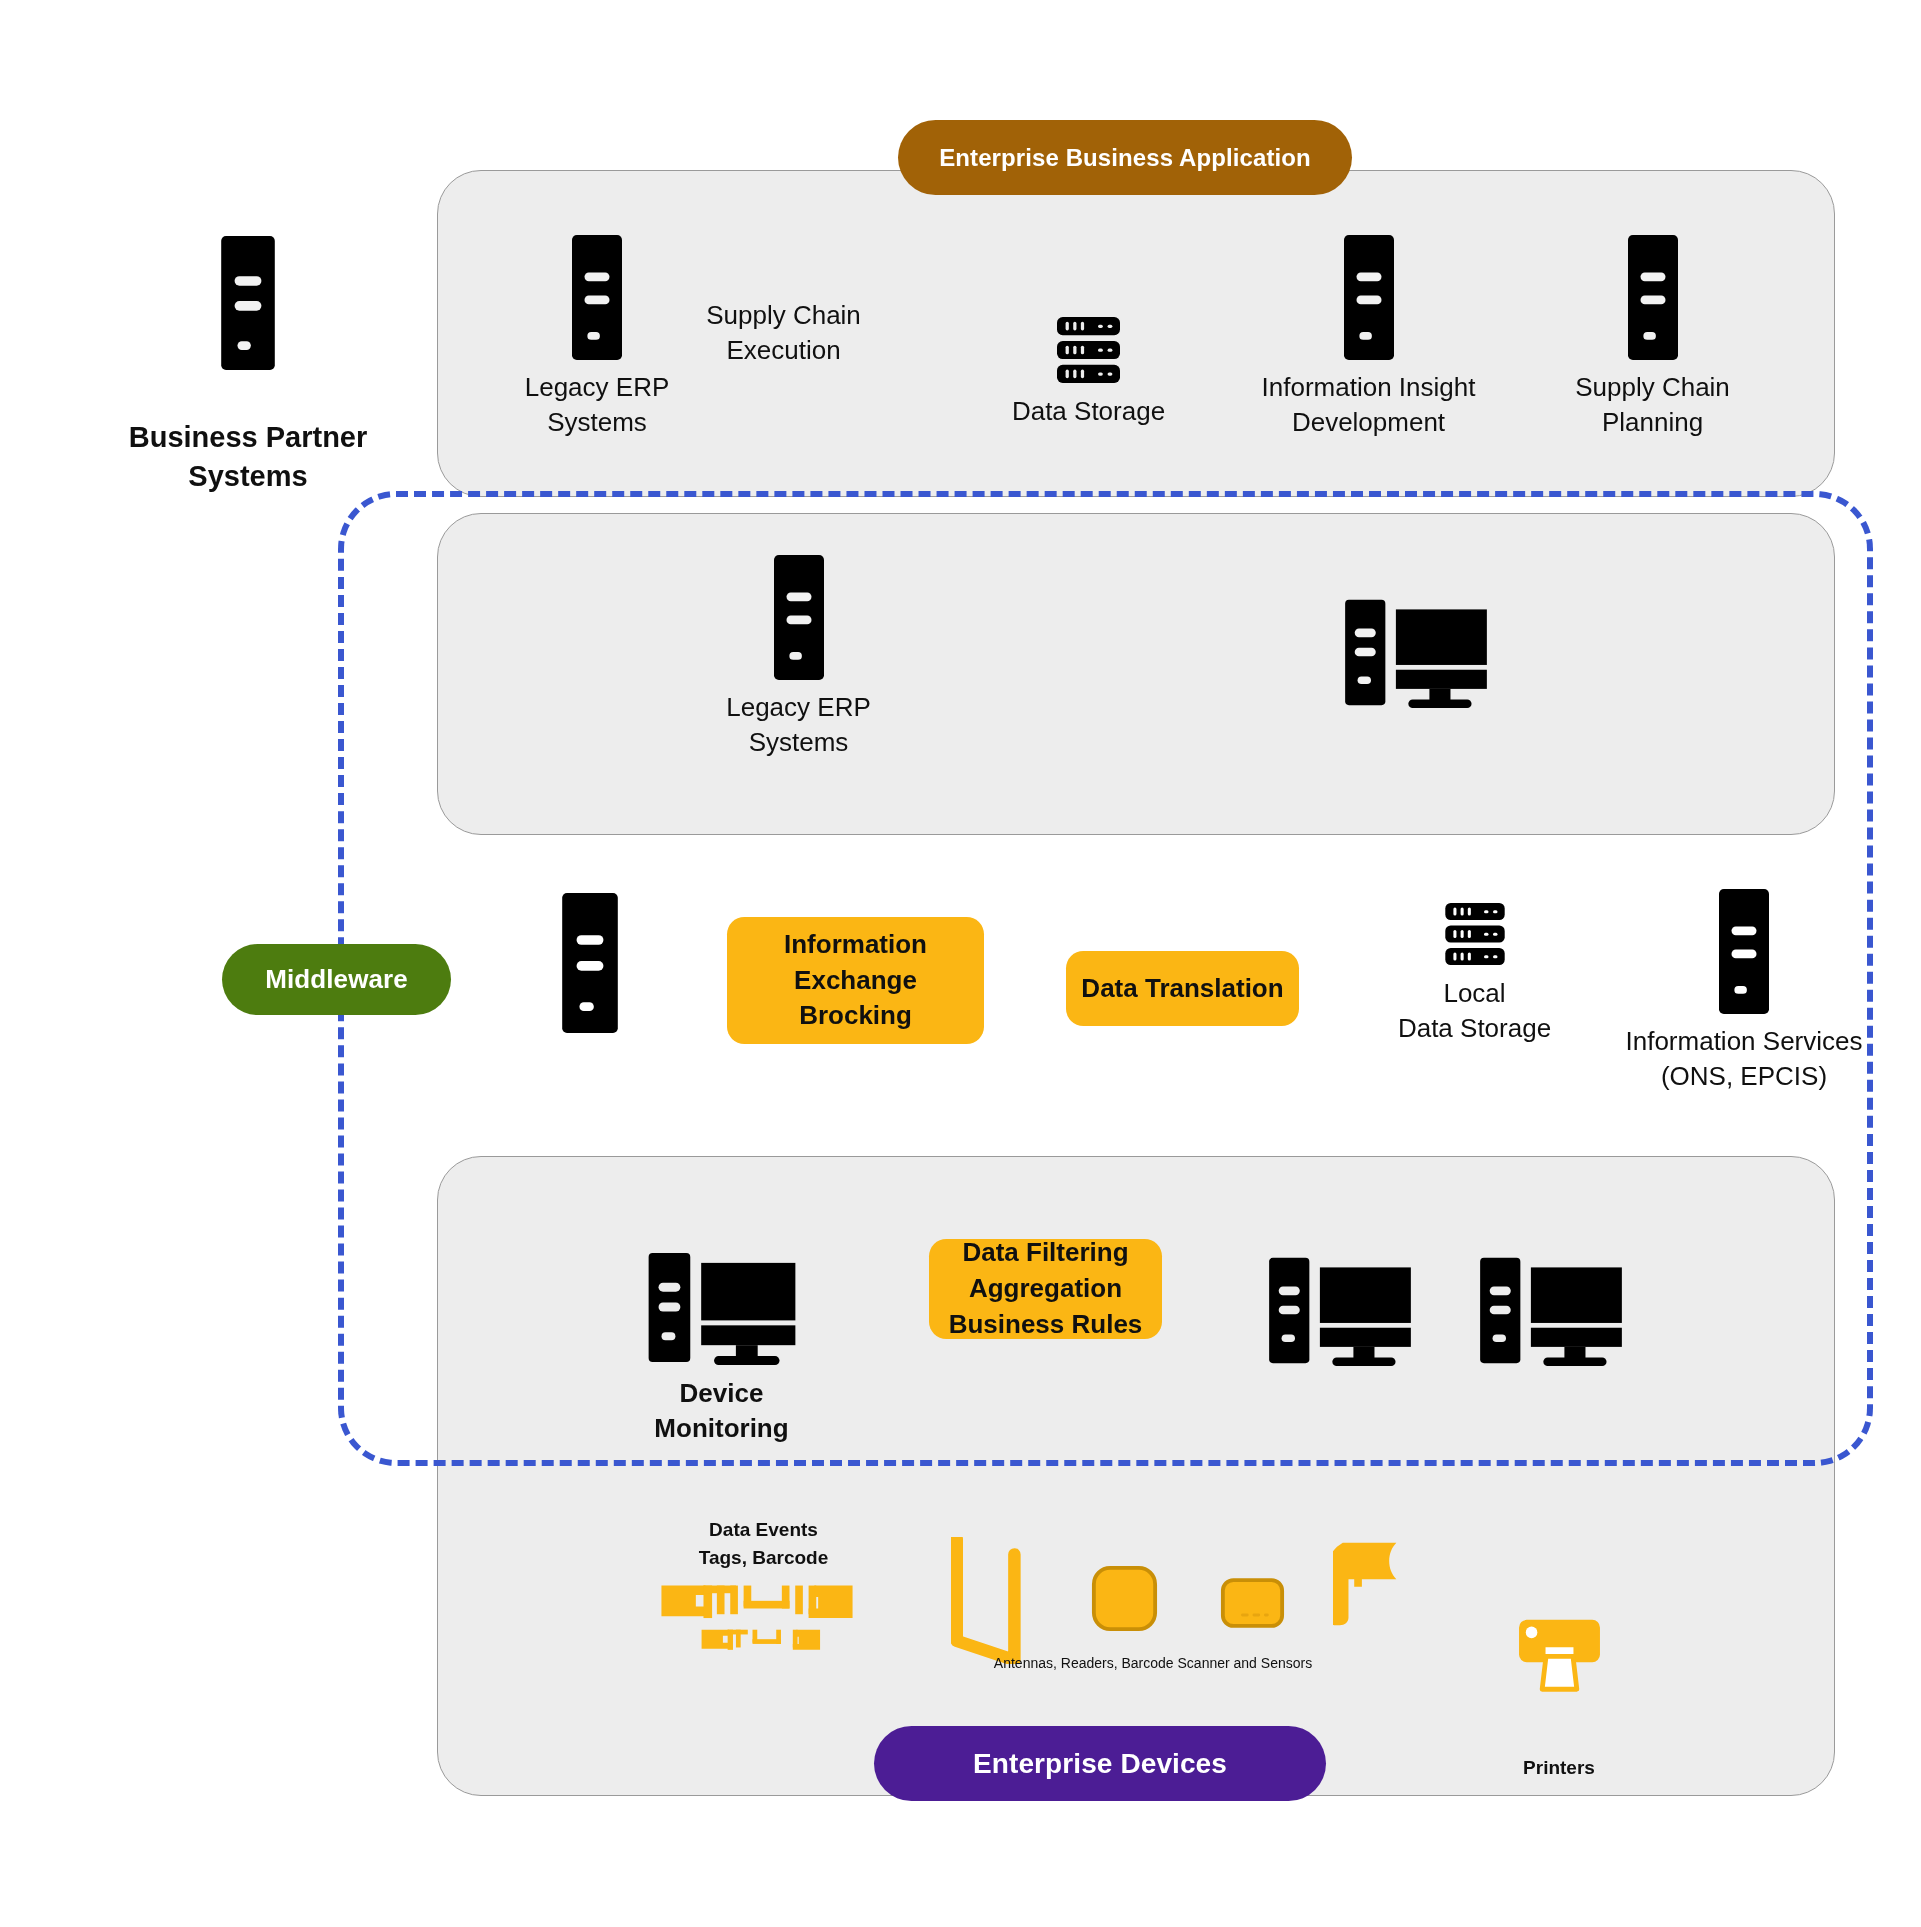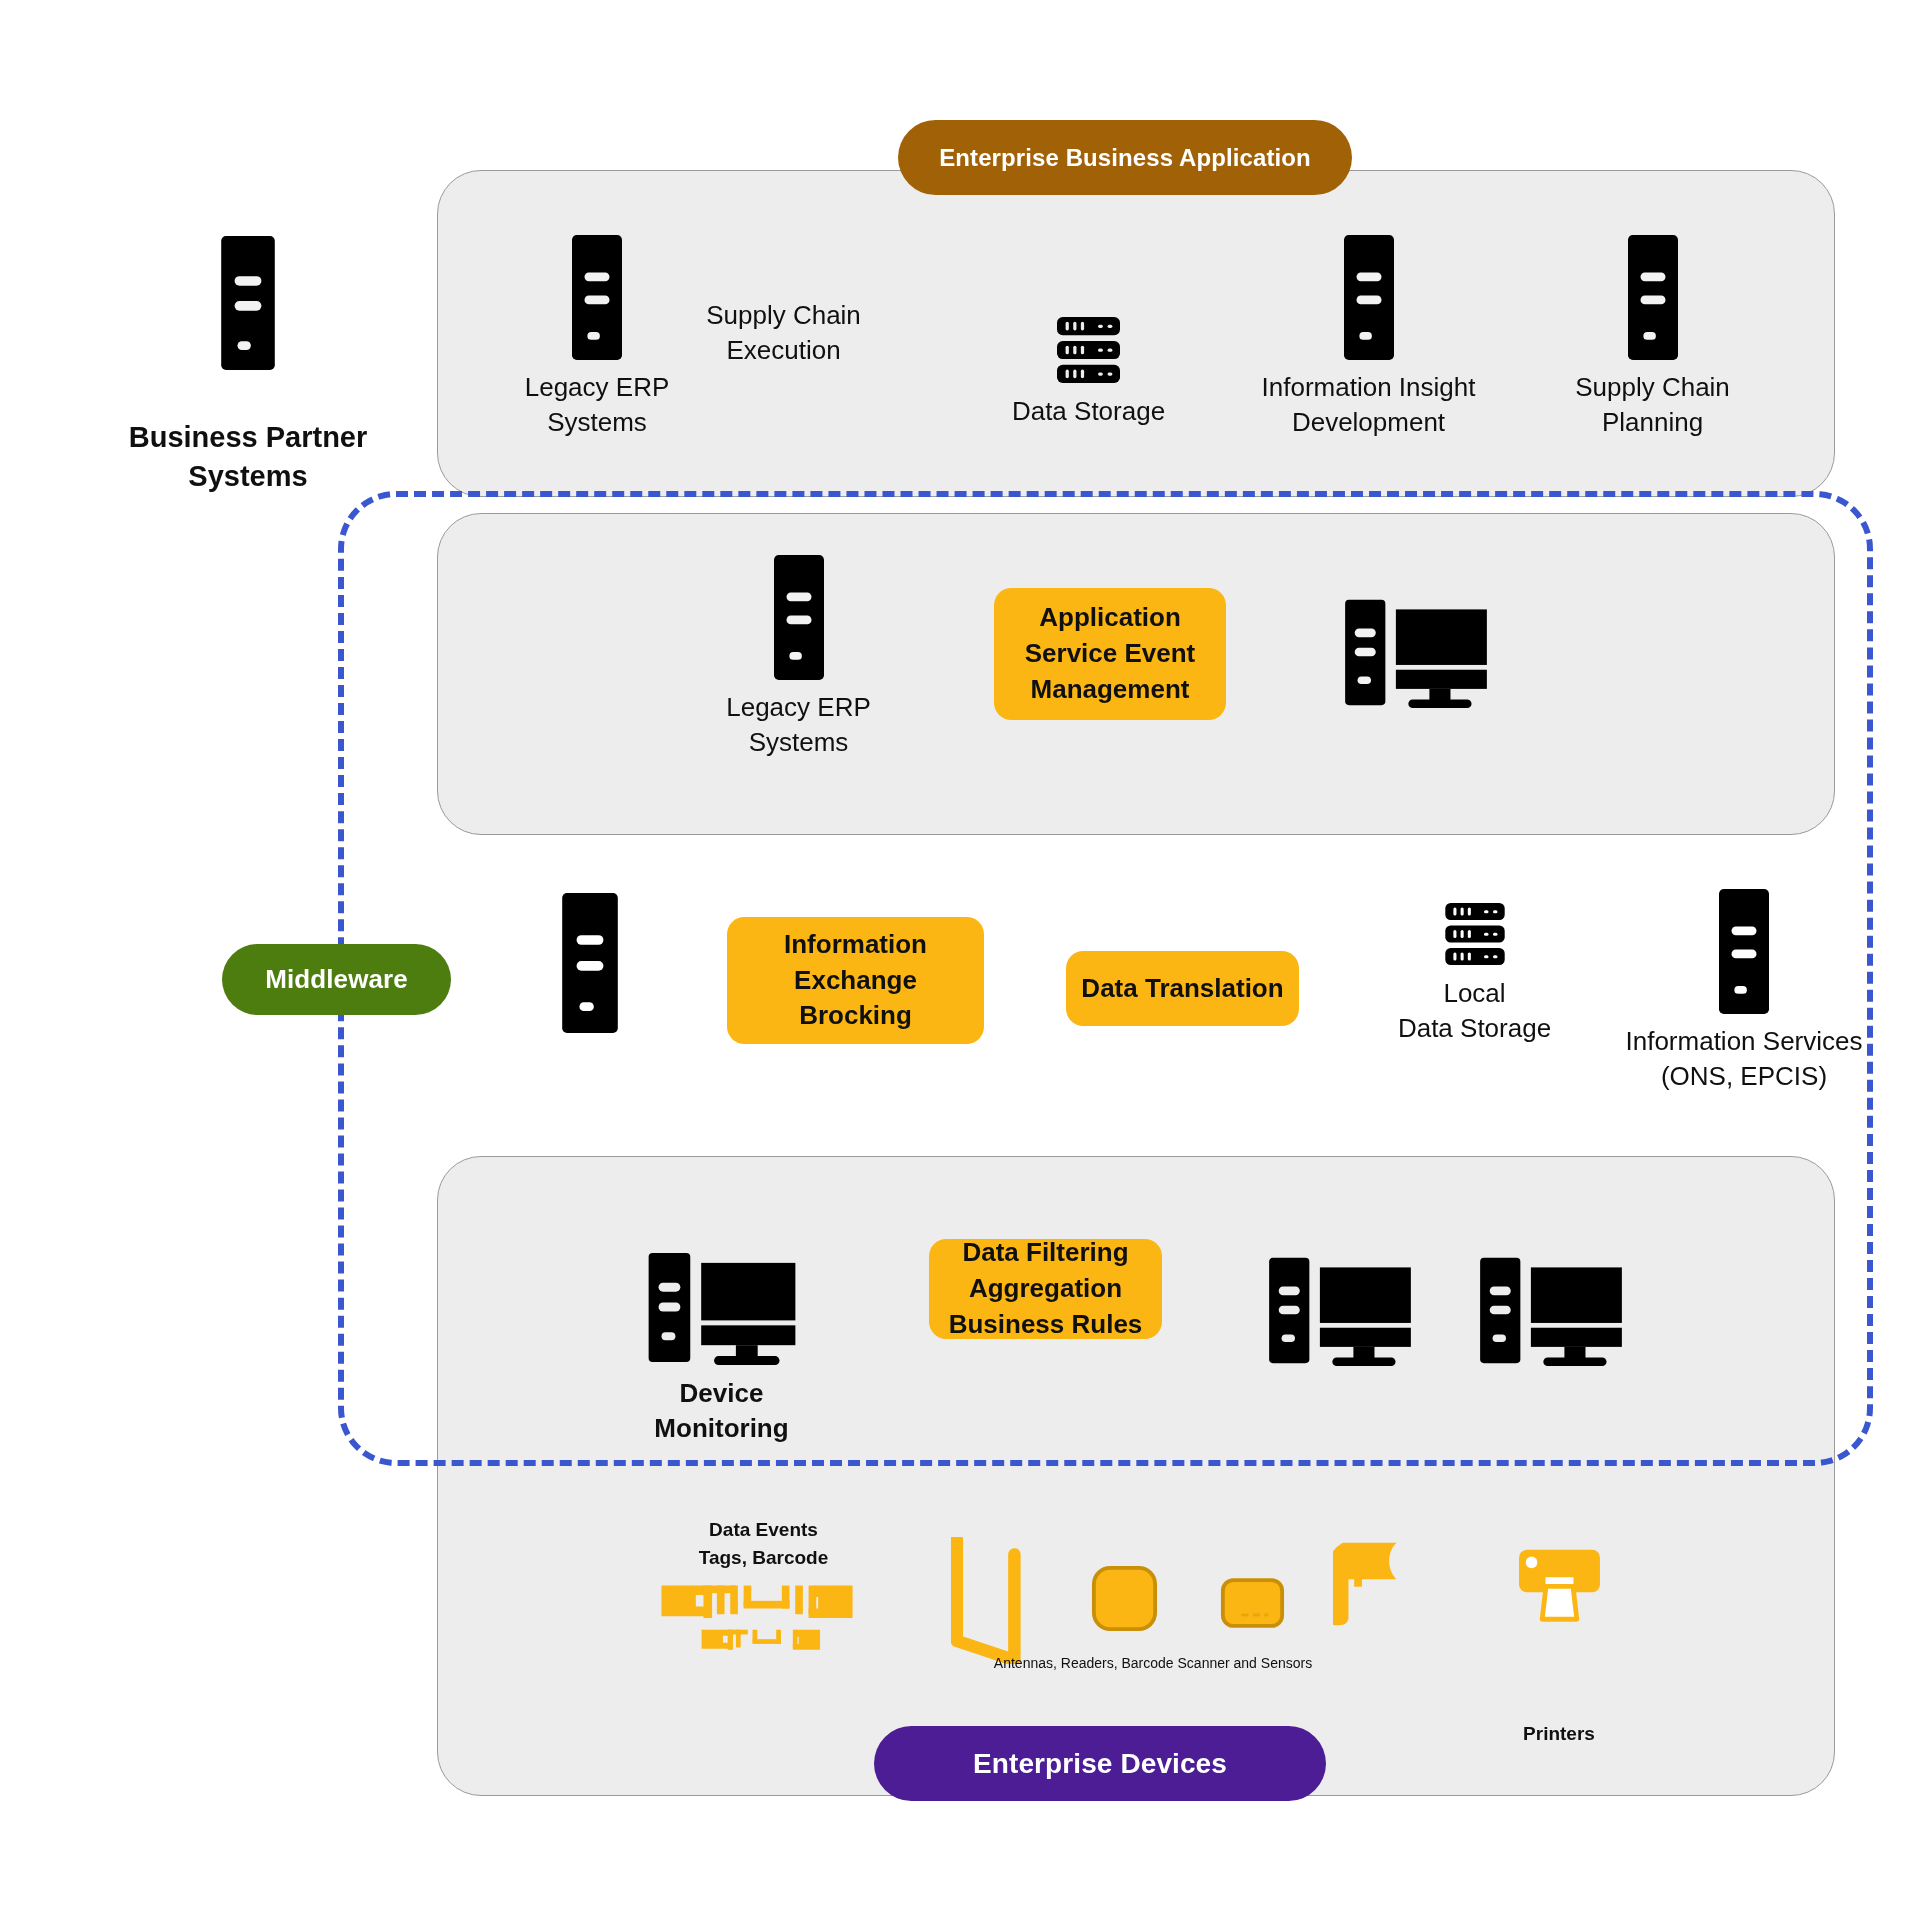--- a/index.html
+++ b/index.html
@@ -240,23 +240,20 @@
         <rect x="0" y="0" width="52" height="130" rx="5" fill="#000"></rect>
         <rect x="13" y="39" width="26" height="9" rx="4.5" fill="#f2f2f2"></rect>
         <rect x="13" y="63" width="26" height="9" rx="4.5" fill="#f2f2f2"></rect>
         <rect x="16" y="101" width="13" height="8" rx="4" fill="#f2f2f2"></rect>
       </svg>
     </span>
     <span class="cap">Legacy ERP
 Systems</span>
   </div>
 
-  <div class="ybox" id="ybox-asem">Application
-Service Event
-Management</div>
 
   <div class="node" style="left:1345px; top:596px;">
     <span>
       <svg class="icon" width="142" height="113" viewBox="0 0 148 118">
         <rect x="0" y="4" width="42" height="110" rx="4" fill="#000"></rect>
         <rect x="10" y="34" width="22" height="9" rx="4.5" fill="#f2f2f2"></rect>
         <rect x="10" y="54" width="22" height="9" rx="4.5" fill="#f2f2f2"></rect>
         <rect x="13" y="84" width="14" height="8" rx="4" fill="#f2f2f2"></rect>
         <rect x="53" y="14" width="95" height="58" fill="#000"></rect>
         <rect x="53" y="77" width="95" height="20" fill="#000"></rect>
@@ -441,21 +438,21 @@
   </div>
 
   <div class="node" style="left:1333px; top:1539px;">
     <span>
       <svg class="icon" width="75" height="90" viewBox="0 0 78 94">
         <path d="M10 4 h56 c-10 10 -10 28 0 38 h-36 v8 h-8 v-8 h-6 v40 c0 5 -4 8 -9 8 h-6 c-5 0 -9 -3 -9 -8 v-44 c0 -12 4 -22 12 -30 z" fill="#fbb614"></path>
       </svg>
     </span>
   </div>
 
-  <div class="node" style="left:1487px; top:1546px; width:144px;gap:36px;">
+  <div class="node" style="left:1487px; top:1616px; width:144px;">
     <span>
       <svg class="icon" width="81" height="79" viewBox="0 0 84 82">
         <rect x="0" y="4" width="84" height="44" rx="8" fill="#fbb614"></rect>
         <circle cx="13" cy="17" r="6" fill="#ffffff"></circle>
         <path d="M25 30 h34 v12 h-34 z" fill="#ffffff" stroke="#fbb614" stroke-width="5"></path>
         <path d="M28 42 L56 42 L60 76 L24 76 z" fill="#ffffff" stroke="#fbb614" stroke-width="5" stroke-linejoin="round"></path>
       </svg>
     </span>
     <span class="cap" style="font-size:19px; font-weight:bold; margin-top:60px;">Printers</span>
   </div>

